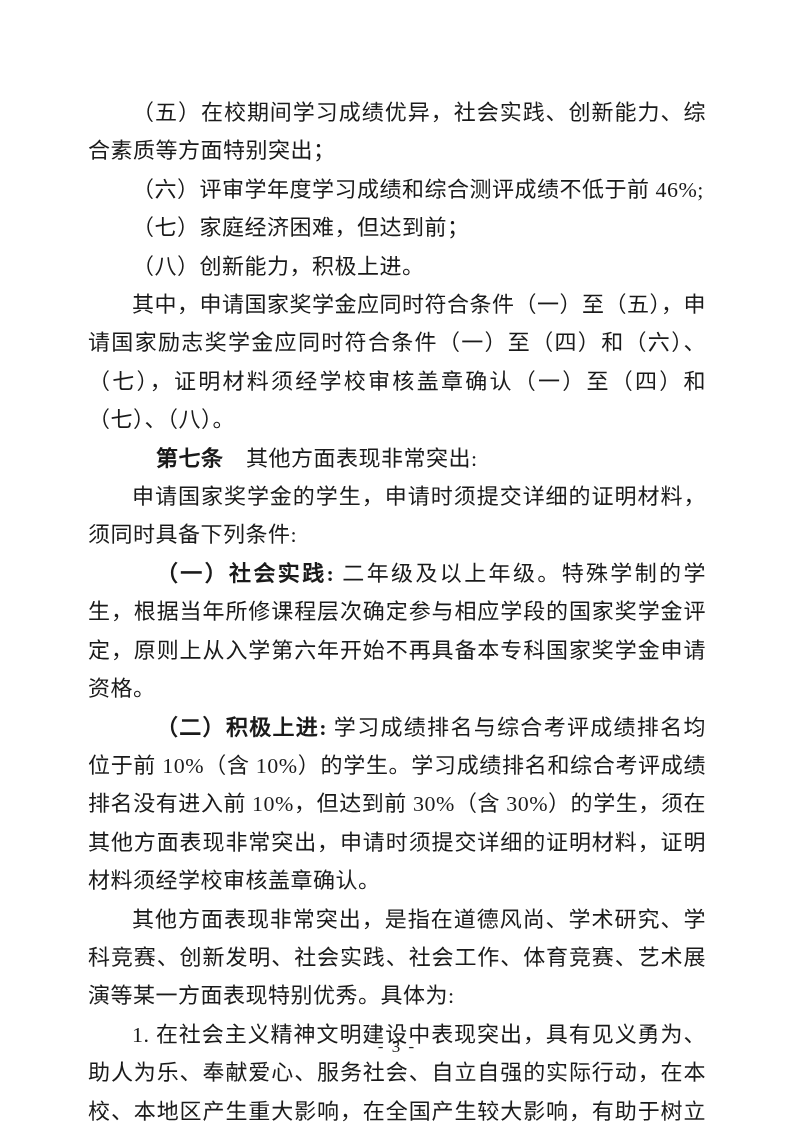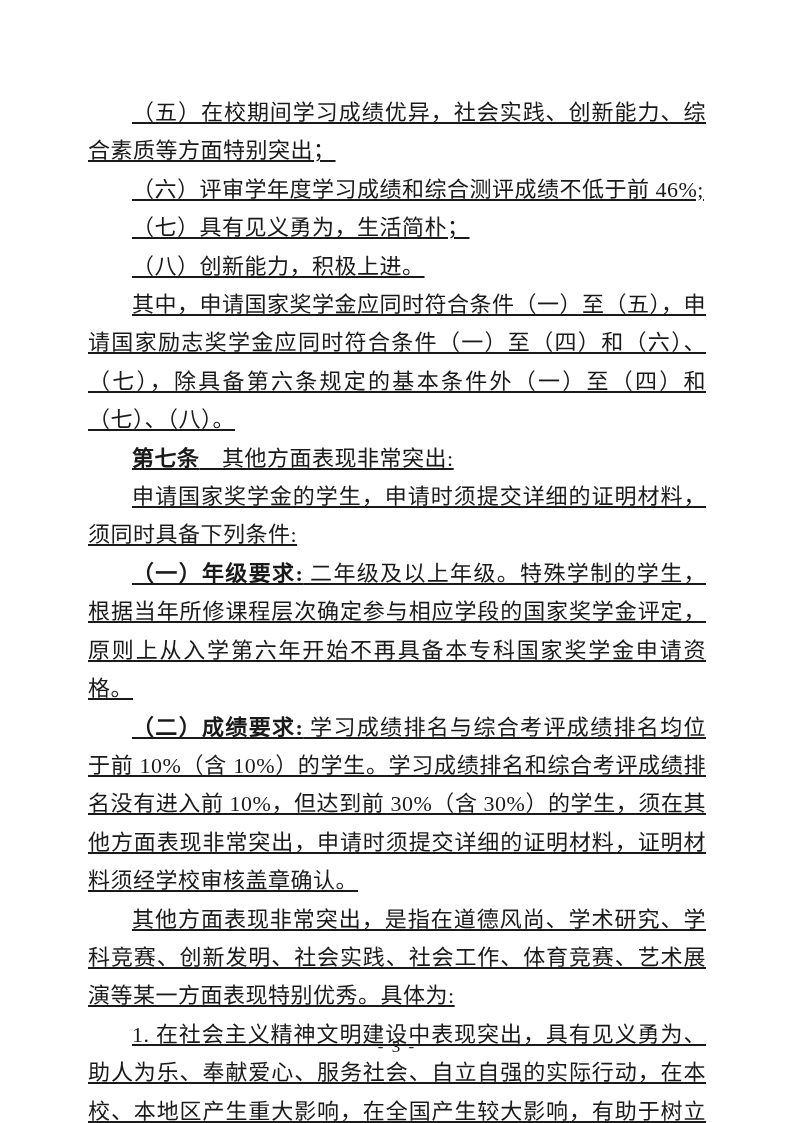--- a/index.html
+++ b/index.html
@@ -25,44 +25,44 @@
     line-height: 38.4px;
     text-align: justify;
     text-justify: inter-character;
     letter-spacing: 0.5px;
   }
   .doc-body p {
     margin: 0;
     padding: 0;
     text-indent: 2em;
   }
-  .run { font-weight: normal; text-decoration: underline; }
-  .run.bold { font-weight: bold; }
+  .run { font-weight: normal; }
+  .run.bold { font-weight: bold; margin-left: 24px; }
   .page-footer {
     position: absolute;
     left: 0;
     right: 0;
     top: 1037px;
     text-align: center;
     font-size: 17px;
     color: #222222;
     letter-spacing: 2px;
   }
 </style>
 </head>
 <body>
 
 <main class="page">
   <section class="doc-body">
       <p><span class="run">（五）在校期间学习成绩优异，社会实践、创新能力、综合素质等方面特别突出；</span></p>
       <p><span class="run">（六）评审学年度学习成绩和综合测评成绩不低于前 46%;</span></p>
-      <p><span class="run">（七）具有见义勇为，生活简朴；</span></p>
+      <p><span class="run">（七）家庭经济困难，但达到前；</span></p>
       <p><span class="run">（八）创新能力，积极上进。</span></p>
-      <p><span class="run">其中，申请国家奖学金应同时符合条件（一）至（五），申请国家励志奖学金应同时符合条件（一）至（四）和（六）、（七），除具备第六条规定的基本条件外（一）至（四）和（七）、（八）。</span></p>
+      <p><span class="run">其中，申请国家奖学金应同时符合条件（一）至（五），申请国家励志奖学金应同时符合条件（一）至（四）和（六）、（七），证明材料须经学校审核盖章确认（一）至（四）和（七）、（八）。</span></p>
       <p><span class="run bold">第七条</span><span class="run">　其他方面表现非常突出:</span></p>
       <p><span class="run">申请国家奖学金的学生，申请时须提交详细的证明材料，须同时具备下列条件:</span></p>
-      <p><span class="run bold">（一）年级要求:</span><span class="run"> 二年级及以上年级。特殊学制的学生，根据当年所修课程层次确定参与相应学段的国家奖学金评定，原则上从入学第六年开始不再具备本专科国家奖学金申请资格。</span></p>
-      <p><span class="run bold">（二）成绩要求:</span><span class="run"> 学习成绩排名与综合考评成绩排名均位于前 10%（含 10%）的学生。学习成绩排名和综合考评成绩排名没有进入前 10%，但达到前 30%（含 30%）的学生，须在其他方面表现非常突出，申请时须提交详细的证明材料，证明材料须经学校审核盖章确认。</span></p>
+      <p><span class="run bold">（一）社会实践:</span><span class="run"> 二年级及以上年级。特殊学制的学生，根据当年所修课程层次确定参与相应学段的国家奖学金评定，原则上从入学第六年开始不再具备本专科国家奖学金申请资格。</span></p>
+      <p><span class="run bold">（二）积极上进:</span><span class="run"> 学习成绩排名与综合考评成绩排名均位于前 10%（含 10%）的学生。学习成绩排名和综合考评成绩排名没有进入前 10%，但达到前 30%（含 30%）的学生，须在其他方面表现非常突出，申请时须提交详细的证明材料，证明材料须经学校审核盖章确认。</span></p>
       <p><span class="run">其他方面表现非常突出，是指在道德风尚、学术研究、学科竞赛、创新发明、社会实践、社会工作、体育竞赛、艺术展演等某一方面表现特别优秀。具体为:</span></p>
       <p><span class="run">1. 在社会主义精神文明建设中表现突出，具有见义勇为、助人为乐、奉献爱心、服务社会、自立自强的实际行动，在本校、本地区产生重大影响，在全国产生较大影响，有助于树立良好的</span></p>
     </section>
   <footer class="page-footer">- 3 -</footer>
 </main>
 
 </body></html>

